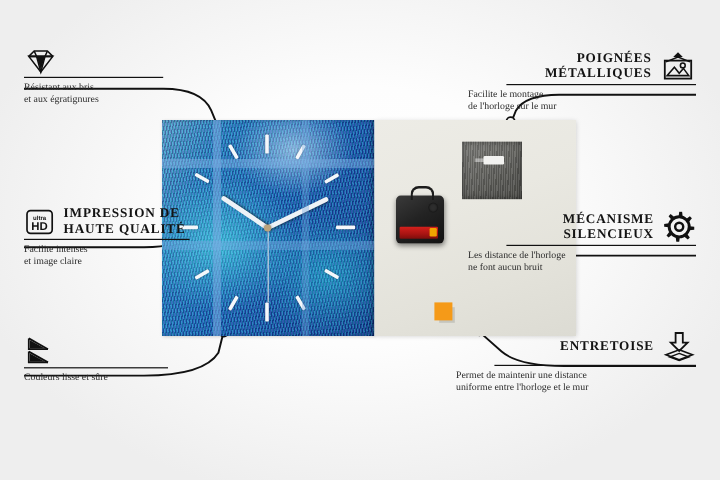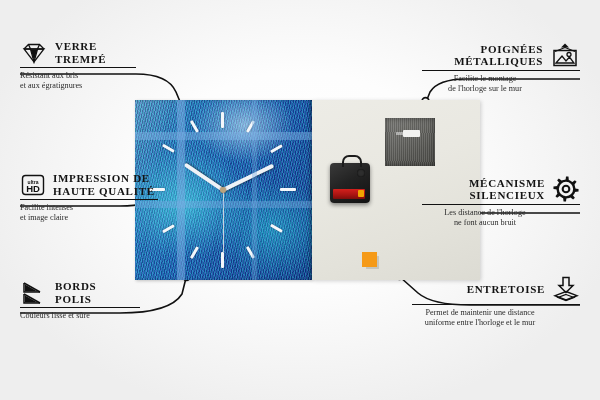--- a/index.html
+++ b/index.html
@@ -101,21 +101,21 @@
   }
   .csub{
     font-size:8.2px;color:#2b2b2b;line-height:10px;white-space:nowrap;
   }
   .rule{height:1.4px;background:#111;margin:2px 0 2.5px;}
   .head{display:flex;align-items:center;gap:7px;}
   .head.right{justify-content:flex-end;}
   .ico{flex:0 0 auto;display:block;}
   .left .ctitle{text-align:left;}
   .right{text-align:right;}
-  .right .csub{text-align:center;}
+  .right .csub{text-align:left;}
   svg.lines{position:absolute;left:0;top:0;width:600px;height:400px;
       pointer-events:none;}
 </style>
 </head>
 <body>
 
 <div id="root">
 
   <svg class="lines" viewBox="0 0 600 400">
     <g fill="none" stroke="#111" stroke-width="1.6">
@@ -178,24 +178,20 @@
     <div class="head">
       <svg class="ico" width="28" height="22" viewBox="0 0 28 22">
         <g fill="none" stroke="#111" stroke-width="1.3">
           <path d="M4 7 H24 L14 20 Z"></path>
           <path d="M4 7 L8.5 2.5 H19.5 L24 7"></path>
           <path d="M8.5 2.5 L10.5 7 L14 20 L17.5 7 L19.5 2.5"></path>
           <path d="M4 7 H24"></path>
         </g>
         <path d="M10.6 7.6 H17.4 L14 18.4 Z" fill="#111"></path>
       </svg>
-      <div>
-        <div class="ctitle">VERRE</div>
-        <div class="ctitle">TREMPÉ</div>
-      </div>
     </div>
     <div class="rule" style="width:116px;"></div>
     <div class="csub">Résistant aux bris</div>
     <div class="csub">et aux égratignures</div>
   </div>
 
   <div class="callout left" style="left:20px;top:172px;width:180px;">
     <div class="head">
       <svg class="ico" width="26" height="24" viewBox="0 0 26 24">
         <rect x="2.5" y="2.5" width="21" height="19" rx="3" fill="none" stroke="#111" stroke-width="1.4"></rect>
@@ -217,24 +213,20 @@
       <svg class="ico" width="28" height="24" viewBox="0 0 28 24">
         <g stroke="#111" stroke-width="1.5" fill="none">
           <path d="M4 2 L20 11"></path>
             <path d="M4 2 L4 11 L20 11"></path>
           <path d="M4 13 L20 22"></path>
             <path d="M4 13 L4 22 L20 22"></path>
         </g>
         <path d="M5 3.6 L17.5 10.4 L5 10.4 Z" fill="#111"></path>
         <path d="M5 14.6 L17.5 21.4 L5 21.4 Z" fill="#111"></path>
       </svg>
-      <div>
-        <div class="ctitle">BORDS</div>
-        <div class="ctitle">POLIS</div>
-      </div>
     </div>
     <div class="rule" style="width:120px;"></div>
     <div class="csub">Couleurs lisse et sûre</div>
   </div>
 
   <div class="callout right" style="right:20px;top:42px;width:190px;">
     <div class="head right">
       <div>
         <div class="ctitle">POIGNÉES</div>
         <div class="ctitle">MÉTALLIQUES</div>

